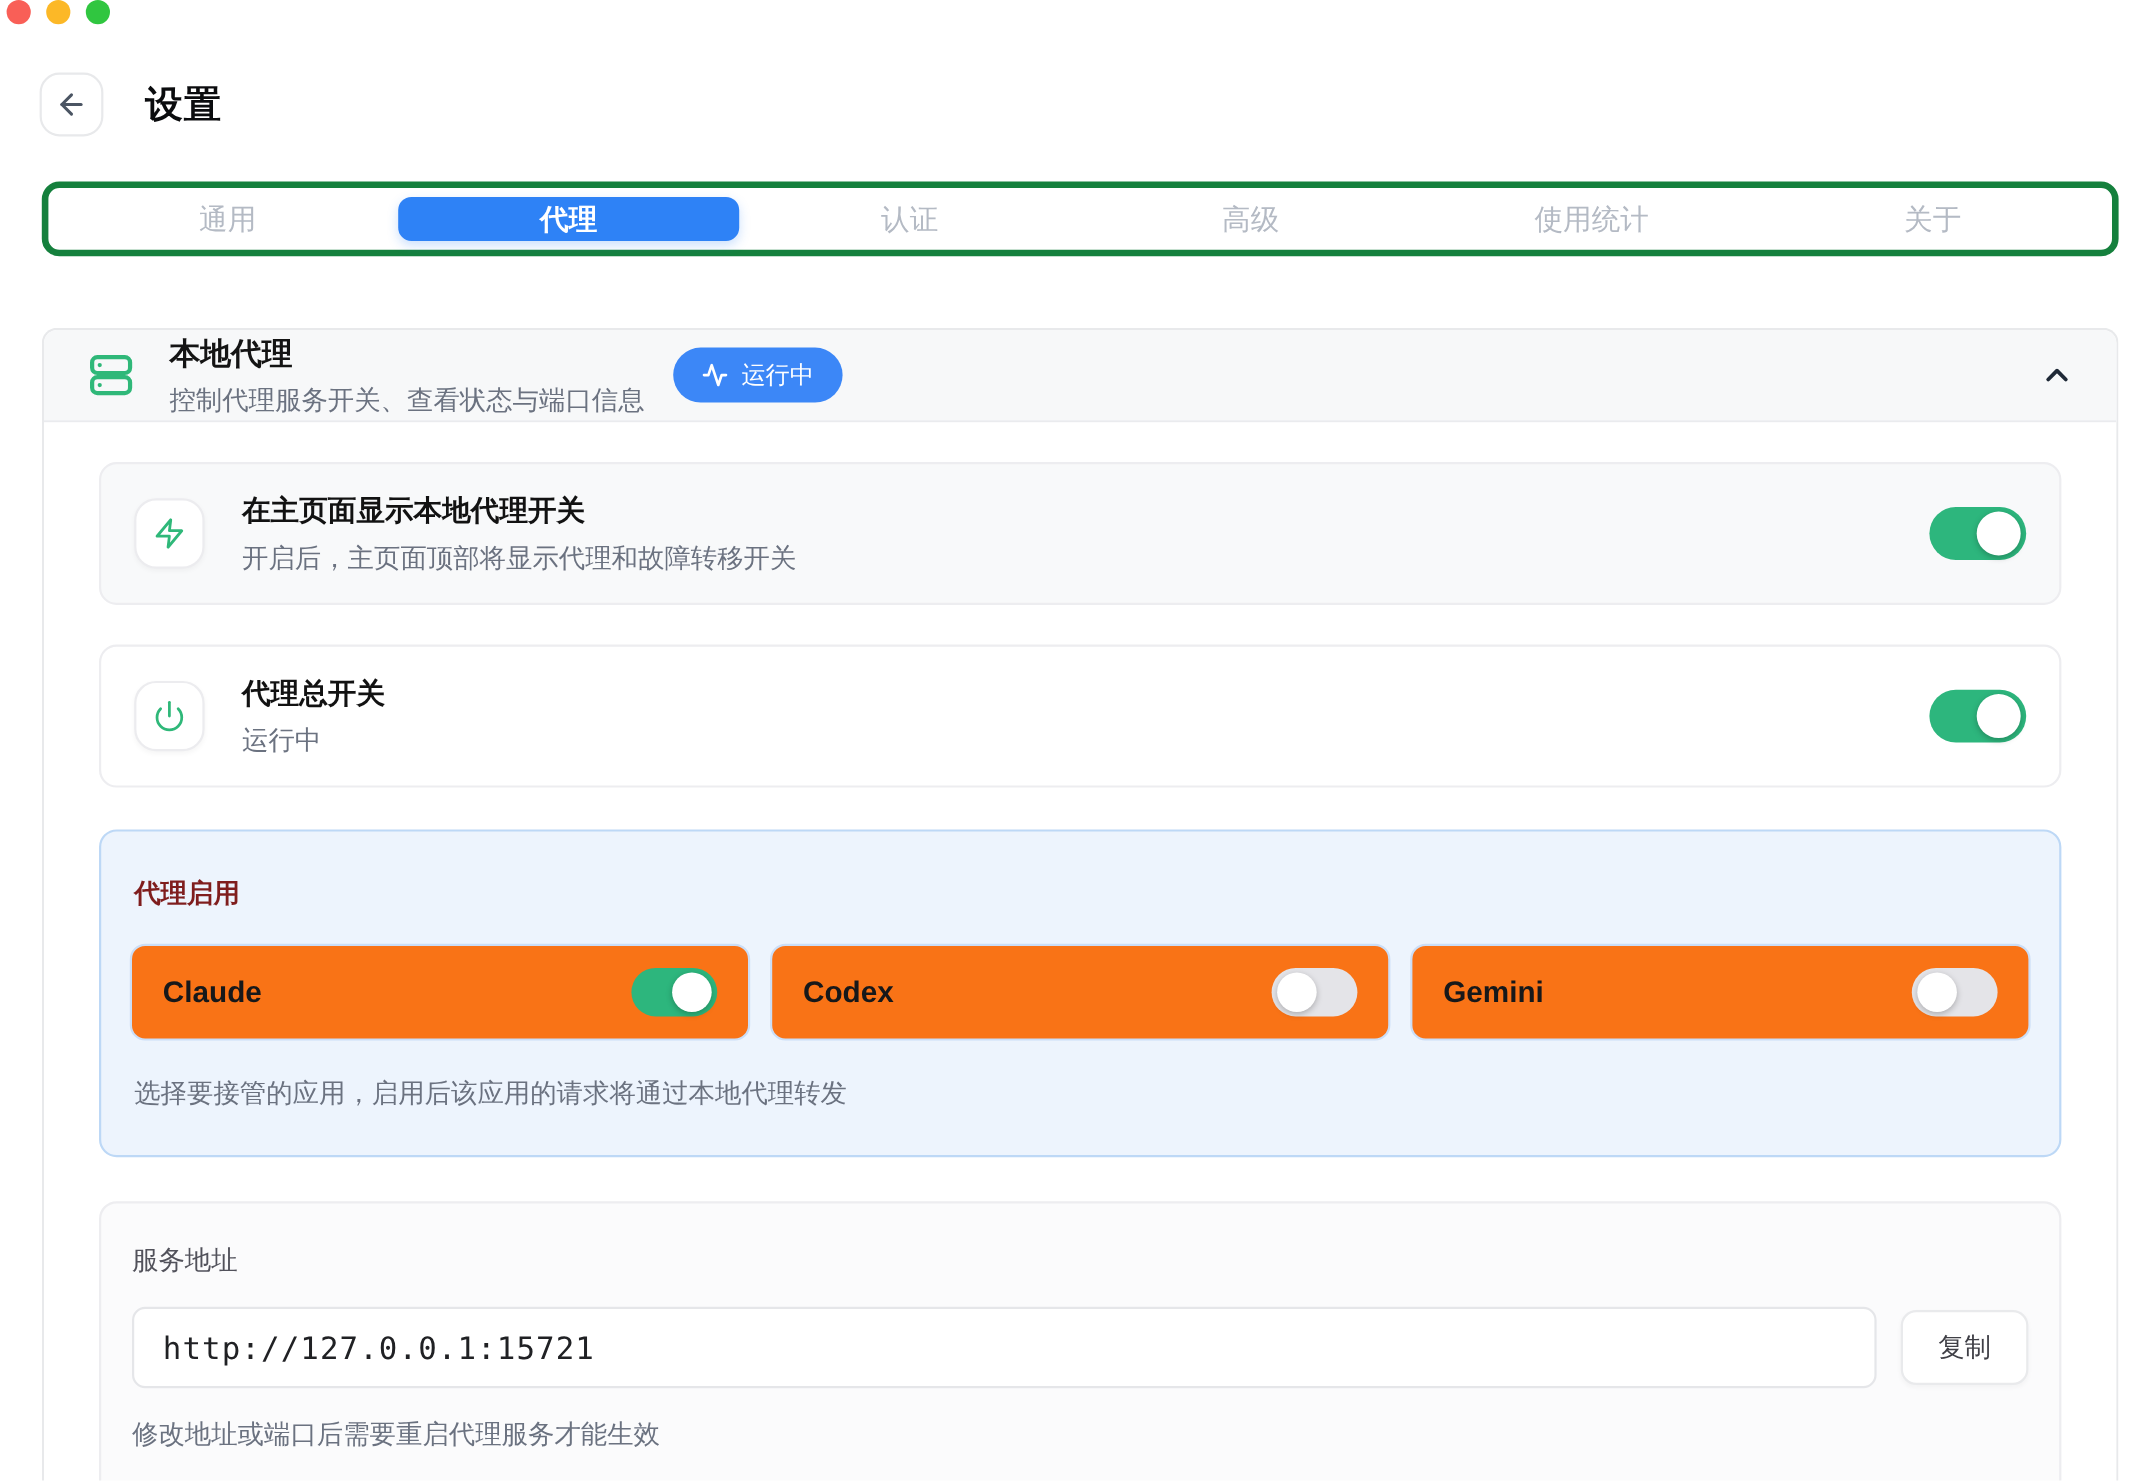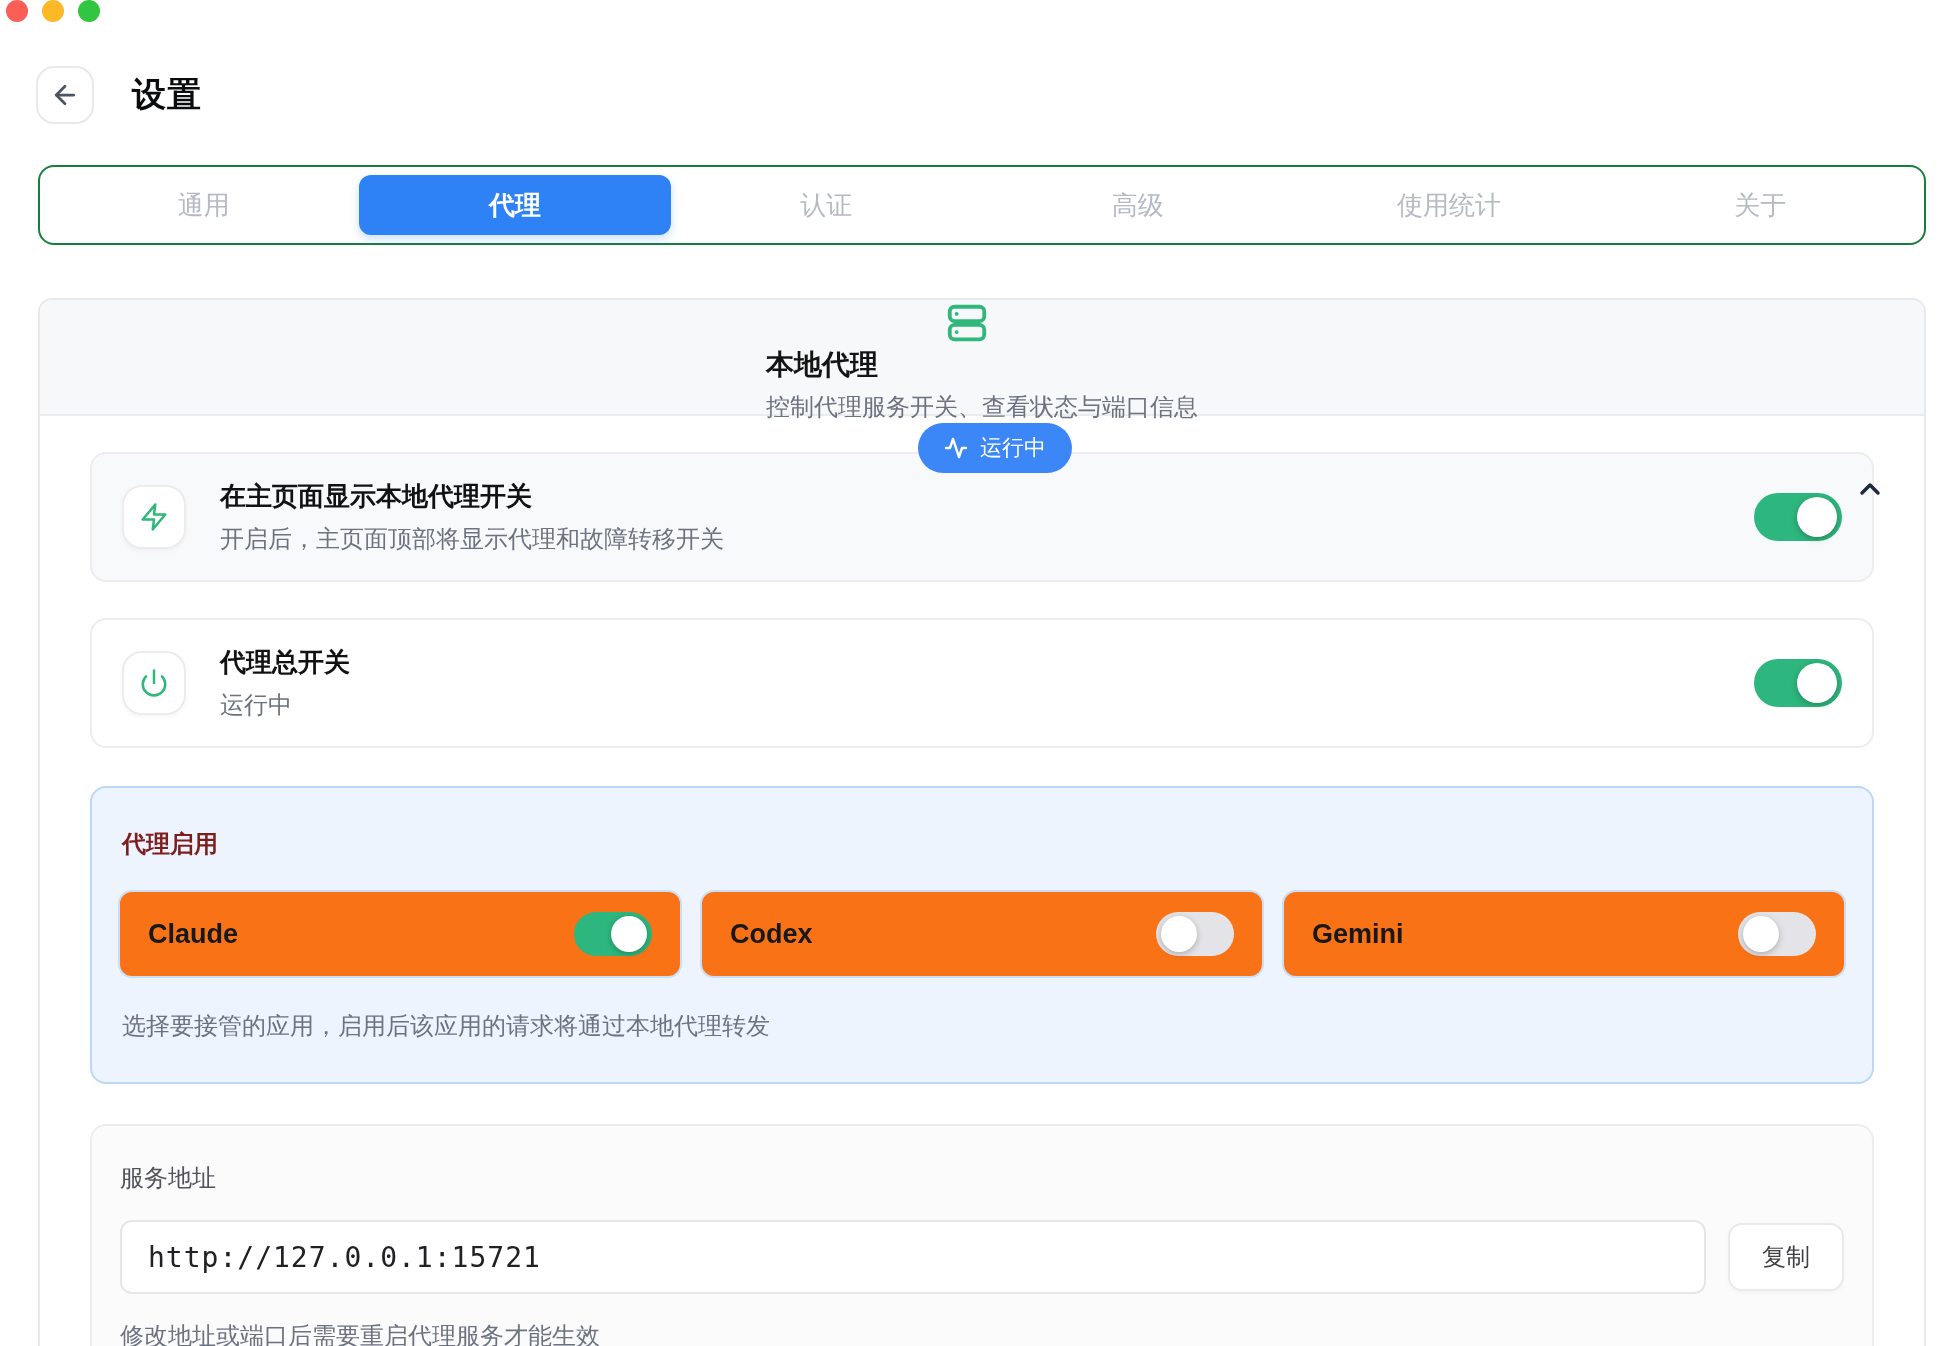--- a/index.html
+++ b/index.html
@@ -13,32 +13,32 @@
   .light.yellow { background:#fcb827; }
   .light.green  { background:#30c640; }
 
   
   .page-header { position:absolute; top:66px; left:36px; display:flex; align-items:center; gap:38px;justify-content:space-between; }
   .back-btn { width:58px; height:58px; background:#fff; border:2px solid #e8e9eb; border-radius:18px;
               display:flex; align-items:center; justify-content:center; color:#4b5563; cursor:pointer; }
   .page-title { font-size:34px; font-weight:700; color:#0b0c0e; letter-spacing:1px; }
 
   
-  .tabbar { position:absolute; top:165px; left:38px; width:1888px; height:80px; background:#fff;
-            border:2px solid #15803d; border-radius:16px; display:flex; align-items:stretch; padding:8px; }
+  .tabbar { position:absolute; top:165px; left:38px; width:1888px; height:68px; background:#fff;
+            border:6px solid #15803d; border-radius:16px; display:flex; align-items:stretch; padding:8px; }
   .tab { flex:1; display:flex; align-items:center; justify-content:center; font-size:26px;
          color:#b4bac4; border-radius:12px; cursor:pointer; }
   .tab.active { background:#2e82f6; color:#ffffff; font-weight:600;
                 box-shadow:0 4px 10px rgba(46,130,246,.25); }
 
   
   .section { position:absolute; top:298px; left:38px; width:1888px; height:1200px; background:#fff;
              border:2px solid #e8e9eb; border-bottom:none; border-radius:14px 14px 0 0; }
-  .section-header { height:116px; background:#f7f8f9; border-bottom:2px solid #eaebee;
-                    border-radius:12px 12px 0 0; display:flex; align-items:center; padding:0 38px;flex-direction:column; }
+  .section-header { height:84px; background:#f7f8f9; border-bottom:2px solid #eaebee;
+                    border-radius:12px 12px 0 0; display:flex; align-items:center; padding:0 38px; }
   .server-icon { color:#2fb879; margin-right:30px; display:flex; }
   .sh-text .t { font-size:28px; font-weight:700; color:#141414; }
   .sh-text .s { font-size:24px; color:#6b7280; margin-top:7px; }
   .status-badge { margin-left:26px; display:inline-flex; align-items:center; gap:12px;
                   background:#3c87f7; color:#fff; font-size:22px; padding:10px 26px;
                   border-radius:999px; cursor:pointer; }
   .chevron { margin-left:auto; color:#1f2937; display:flex; cursor:pointer; }
 
   .section-body { padding:36px 50px 0 50px; }
 

